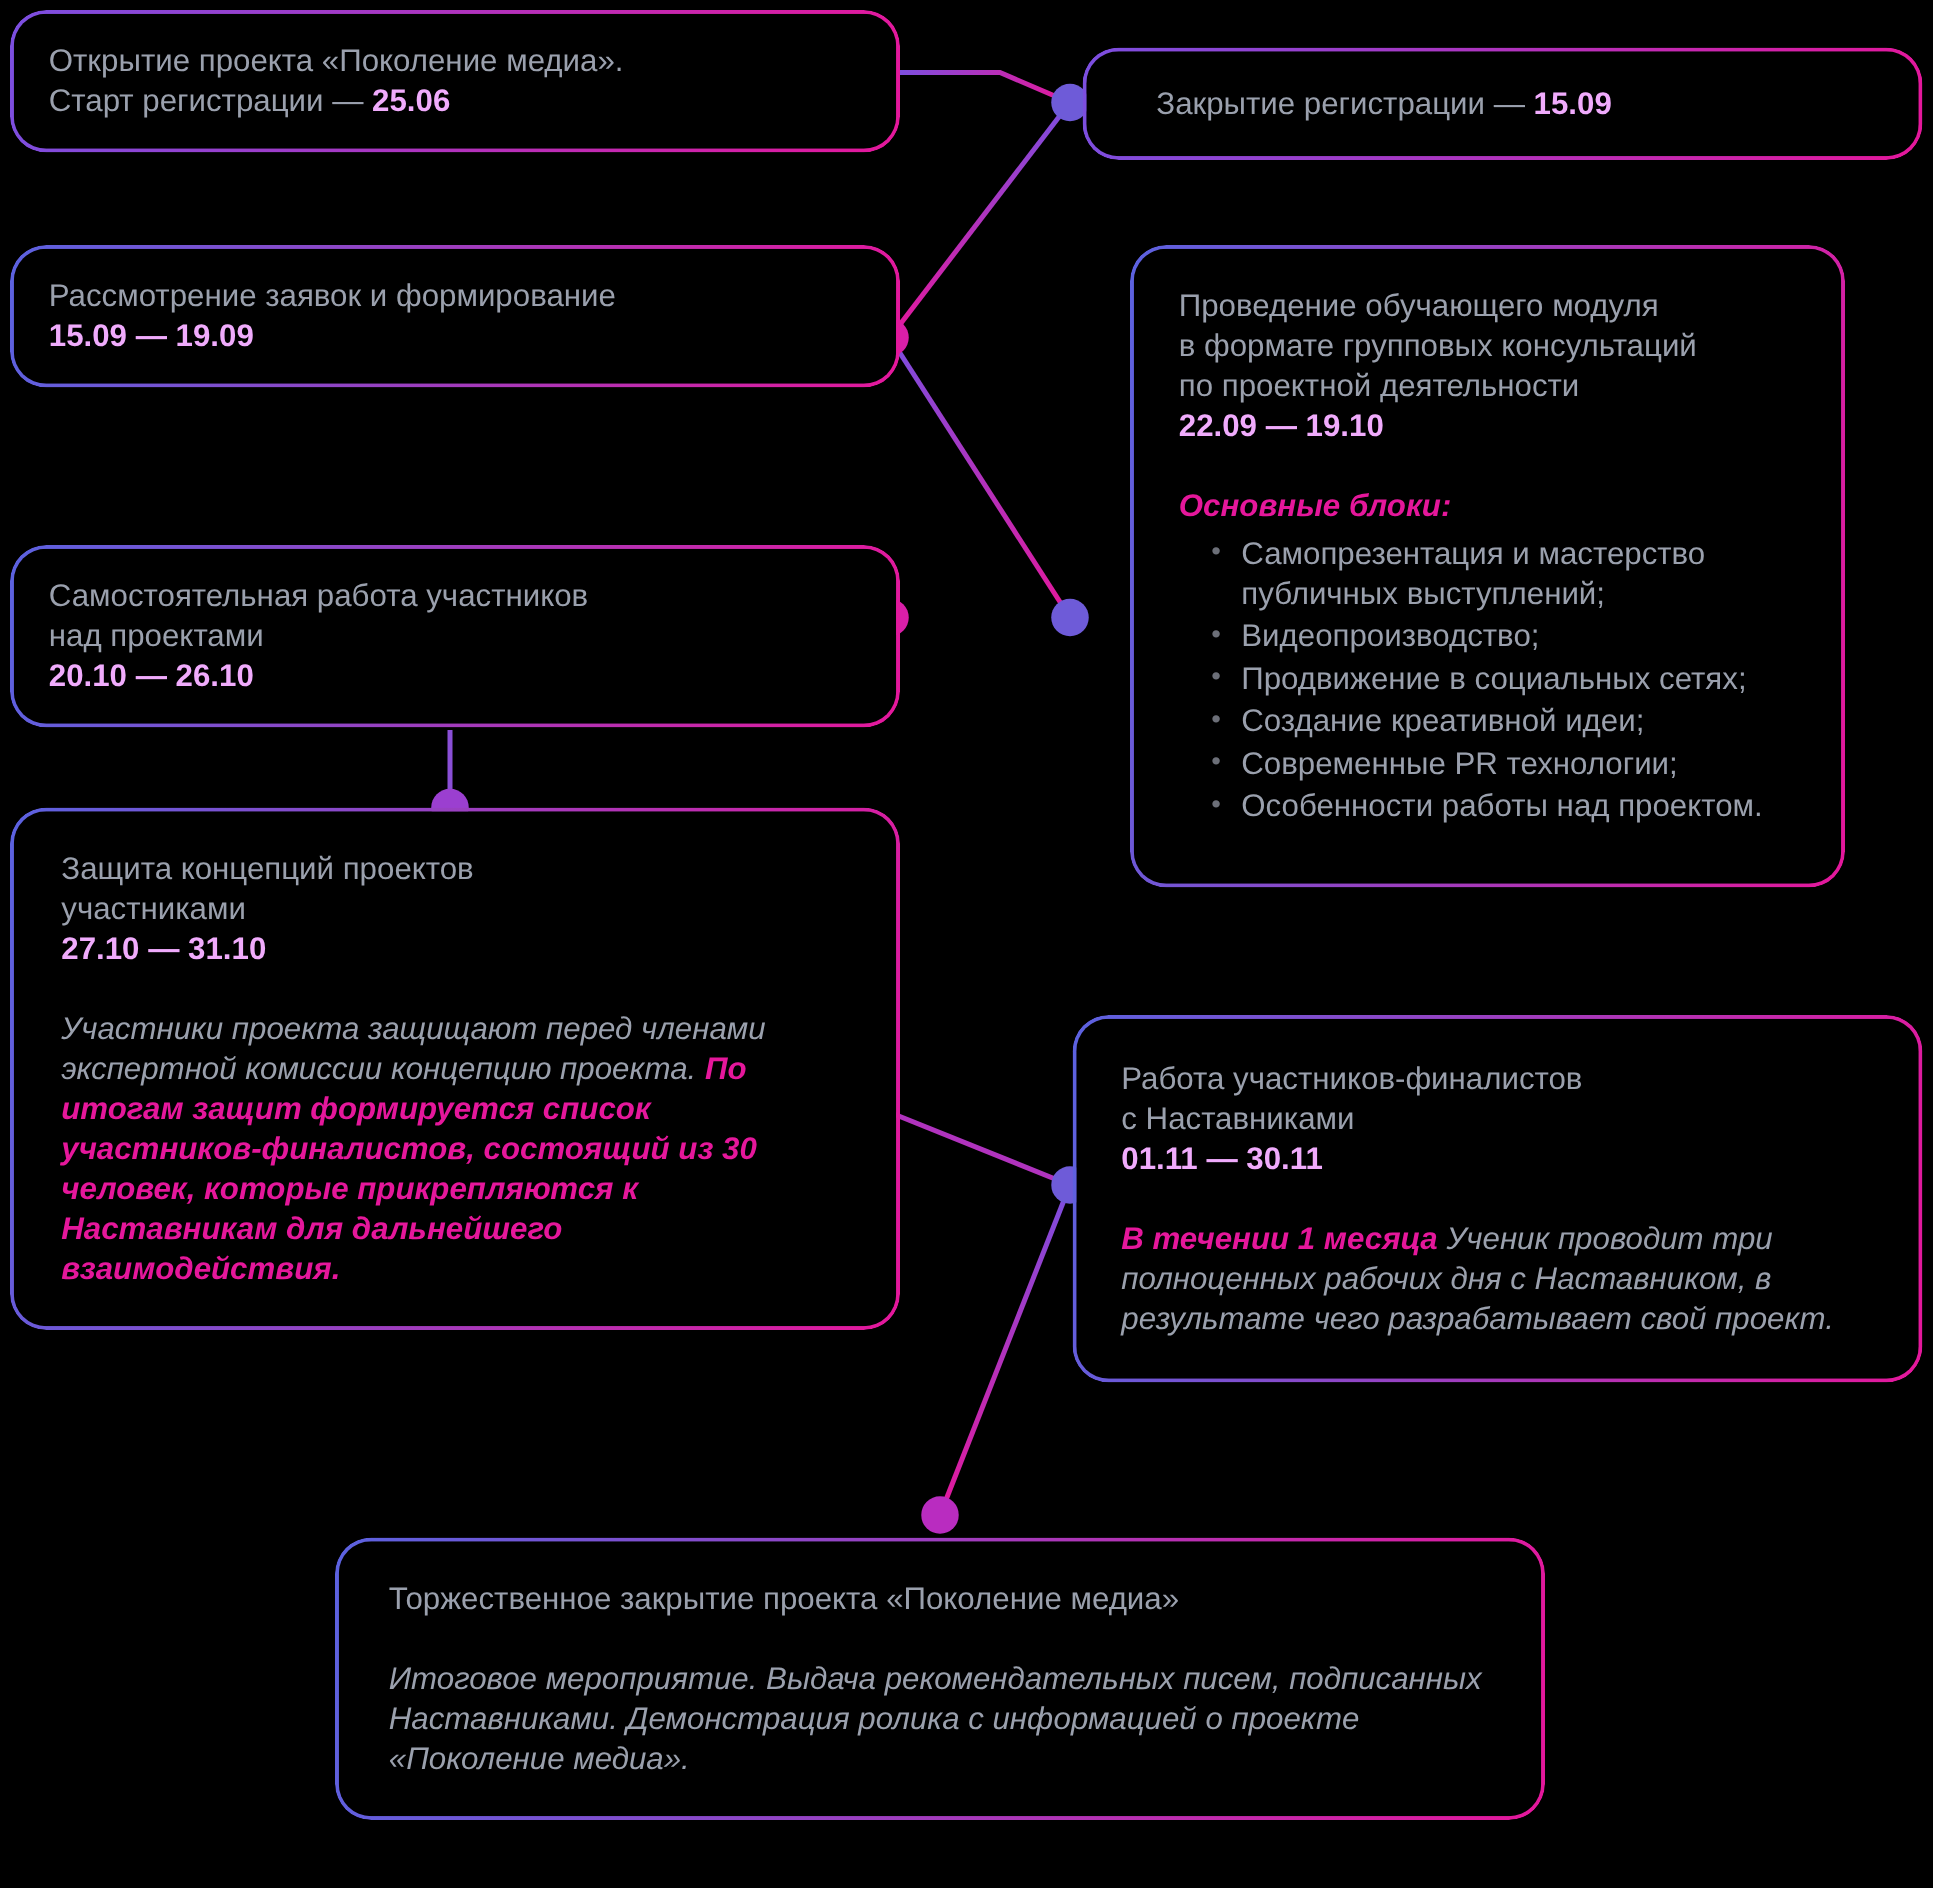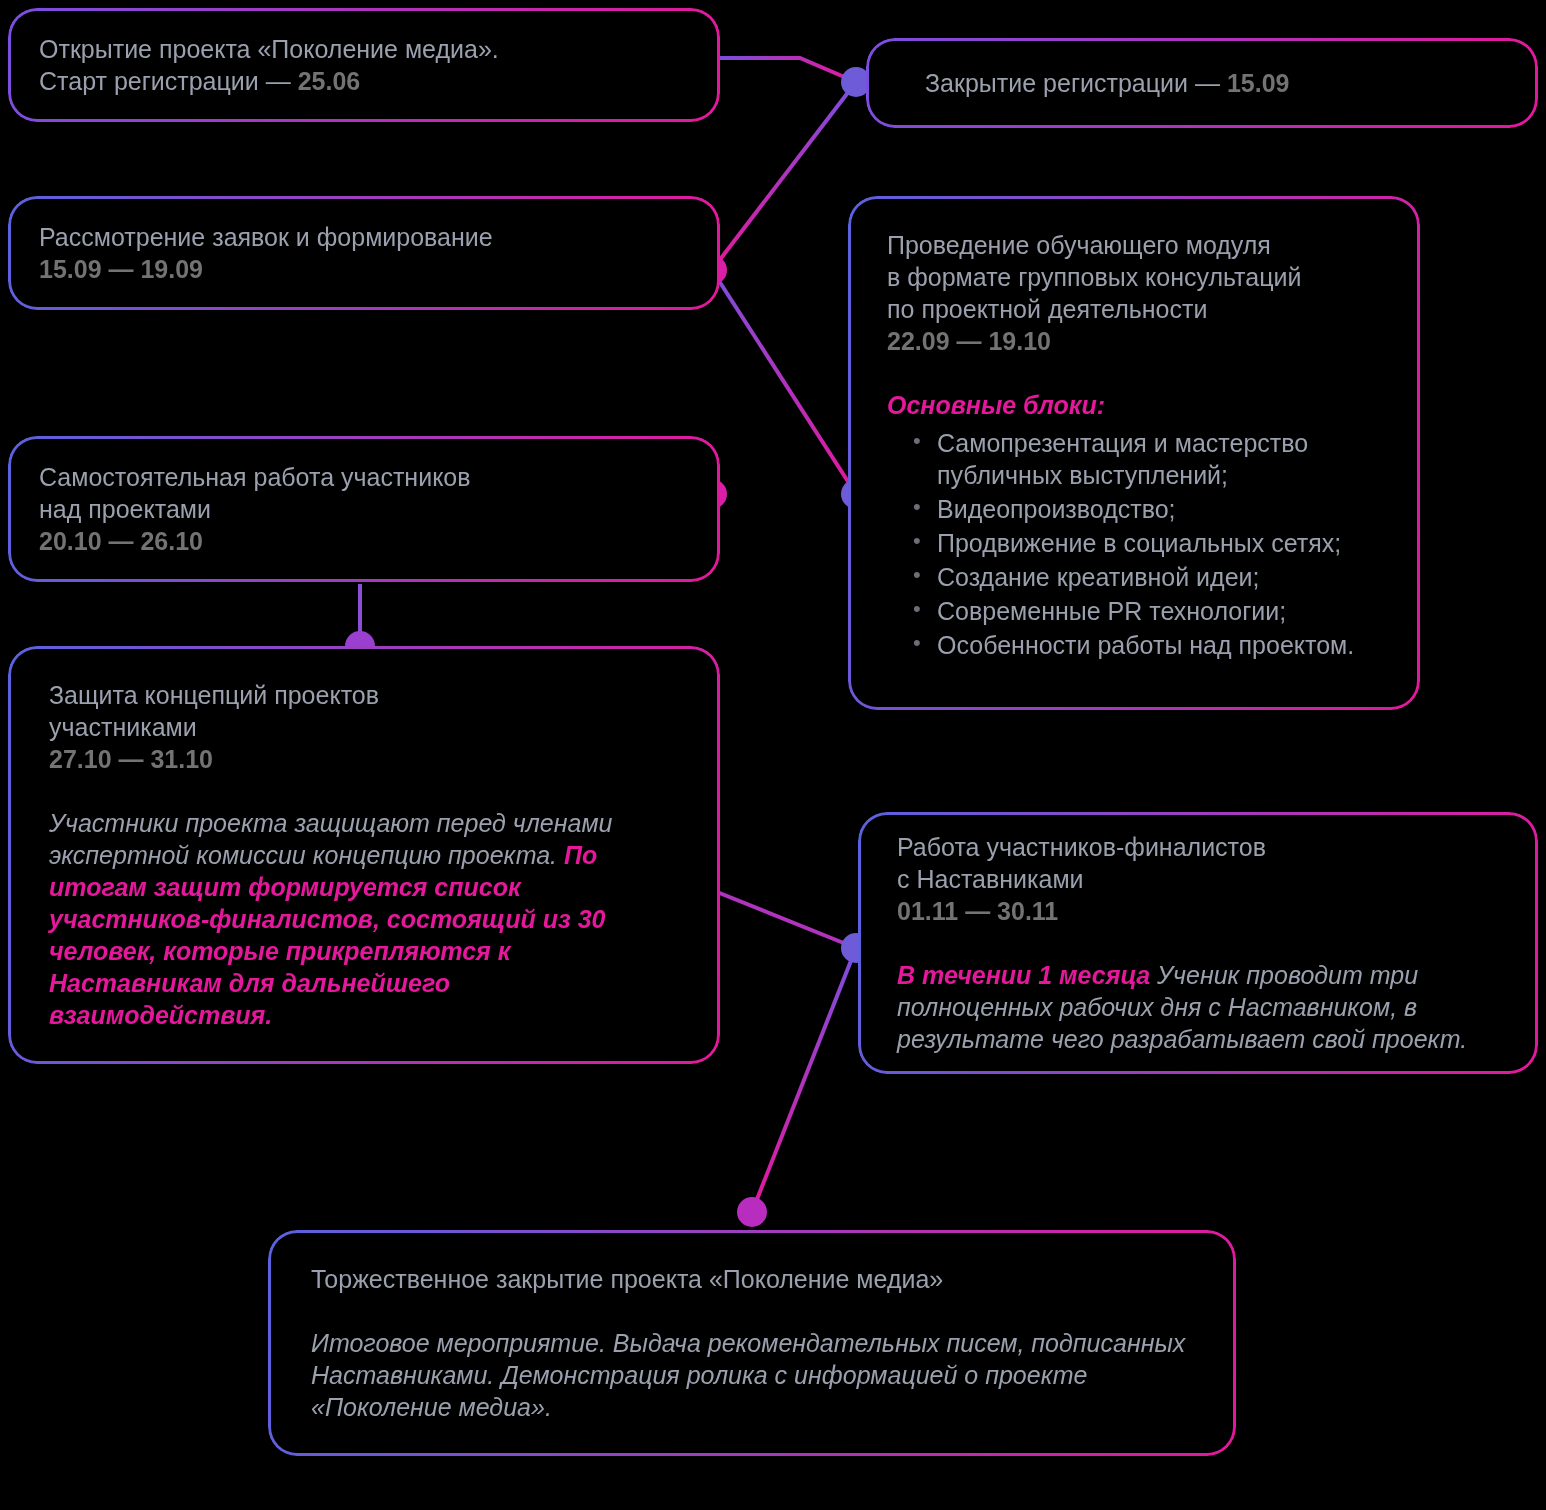--- a/index.html
+++ b/index.html
@@ -41,21 +41,21 @@
     border-radius: 29px;
     padding: 3px;
     background: linear-gradient(100deg, var(--g1), var(--g2));
     -webkit-mask: linear-gradient(#fff 0 0) content-box, linear-gradient(#fff 0 0);
     -webkit-mask-composite: xor;
     mask: linear-gradient(#fff 0 0) content-box, linear-gradient(#fff 0 0);
     mask-composite: exclude;
     pointer-events: none;
   }
   .node .txt { position: relative; z-index: 1; }
-  b.date { color: #737373; font-weight: bold; }
+  b.date { color: #f0abfc; font-weight: bold; }
   b.magenta { color: #e5179b; font-weight: bold; }
   .para { margin-top: 32px; font-style: italic; }
   ul.blocks {
     margin: 6px 0 16px 0;
     padding-left: 26px;
     list-style: none;
   }
   ul.blocks li {
     position: relative;
     padding-left: 24px;
@@ -67,21 +67,21 @@
     left: 0; top: 0;
     color: #6c6f78;
     font-size: 22px;
   }
   .hdr-magenta { color:#e5179b; font-weight:bold; }
 
   
   #n-open      { left: 8px;   top: 8px;    width: 712px;  }
   #n-close     { left: 866px; top: 38px;   width: 672px;  }
   #n-review    { left: 8px;   top: 196px;  width: 712px;  }
-  #n-module    { left: 848px; top: 196px;  width: 572px;  }
+  #n-module    { left: 904px; top: 196px;  width: 572px;  }
   #n-selfwork  { left: 8px;   top: 436px;  width: 712px;  }
   #n-defense   { left: 8px;   top: 646px;  width: 712px;  }
   #n-mentors   { left: 858px; top: 812px;  width: 680px;  }
   #n-final     { left: 268px; top: 1230px; width: 968px;  }
 </style>
 </head>
 <body>
 
 <div id="root">
 
@@ -172,21 +172,21 @@
     <div class="txt">
       <div>Защита концепций проектов</div>
       <div>участниками</div>
       <div><b class="date">27.10 — 31.10</b></div>
       <div class="para">
         <span>Участники проекта защищают перед членами экспертной комиссии концепцию проекта. </span><b class="magenta">По итогам защит формируется список участников-финалистов, состоящий из 30 человек, которые прикрепляются к Наставникам для дальнейшего взаимодействия.</b>
       </div>
     </div>
   </div>
 
-  <div class="node" id="n-mentors" style="--g1:#5b62e0; --g2:#e5179b; padding:16px 36px;">
+  <div class="node" id="n-mentors" style="--g1:#5b62e0; --g2:#e5179b; padding:32px 36px;">
     <div class="txt">
       <div>Работа участников-финалистов</div>
       <div>с Наставниками</div>
       <div><b class="date">01.11 — 30.11</b></div>
       <div class="para">
         <b class="magenta">В течении 1 месяца</b><span> Ученик проводит три полноценных рабочих дня с Наставником, в результате чего разрабатывает свой проект.</span>
       </div>
     </div>
   </div>
 

